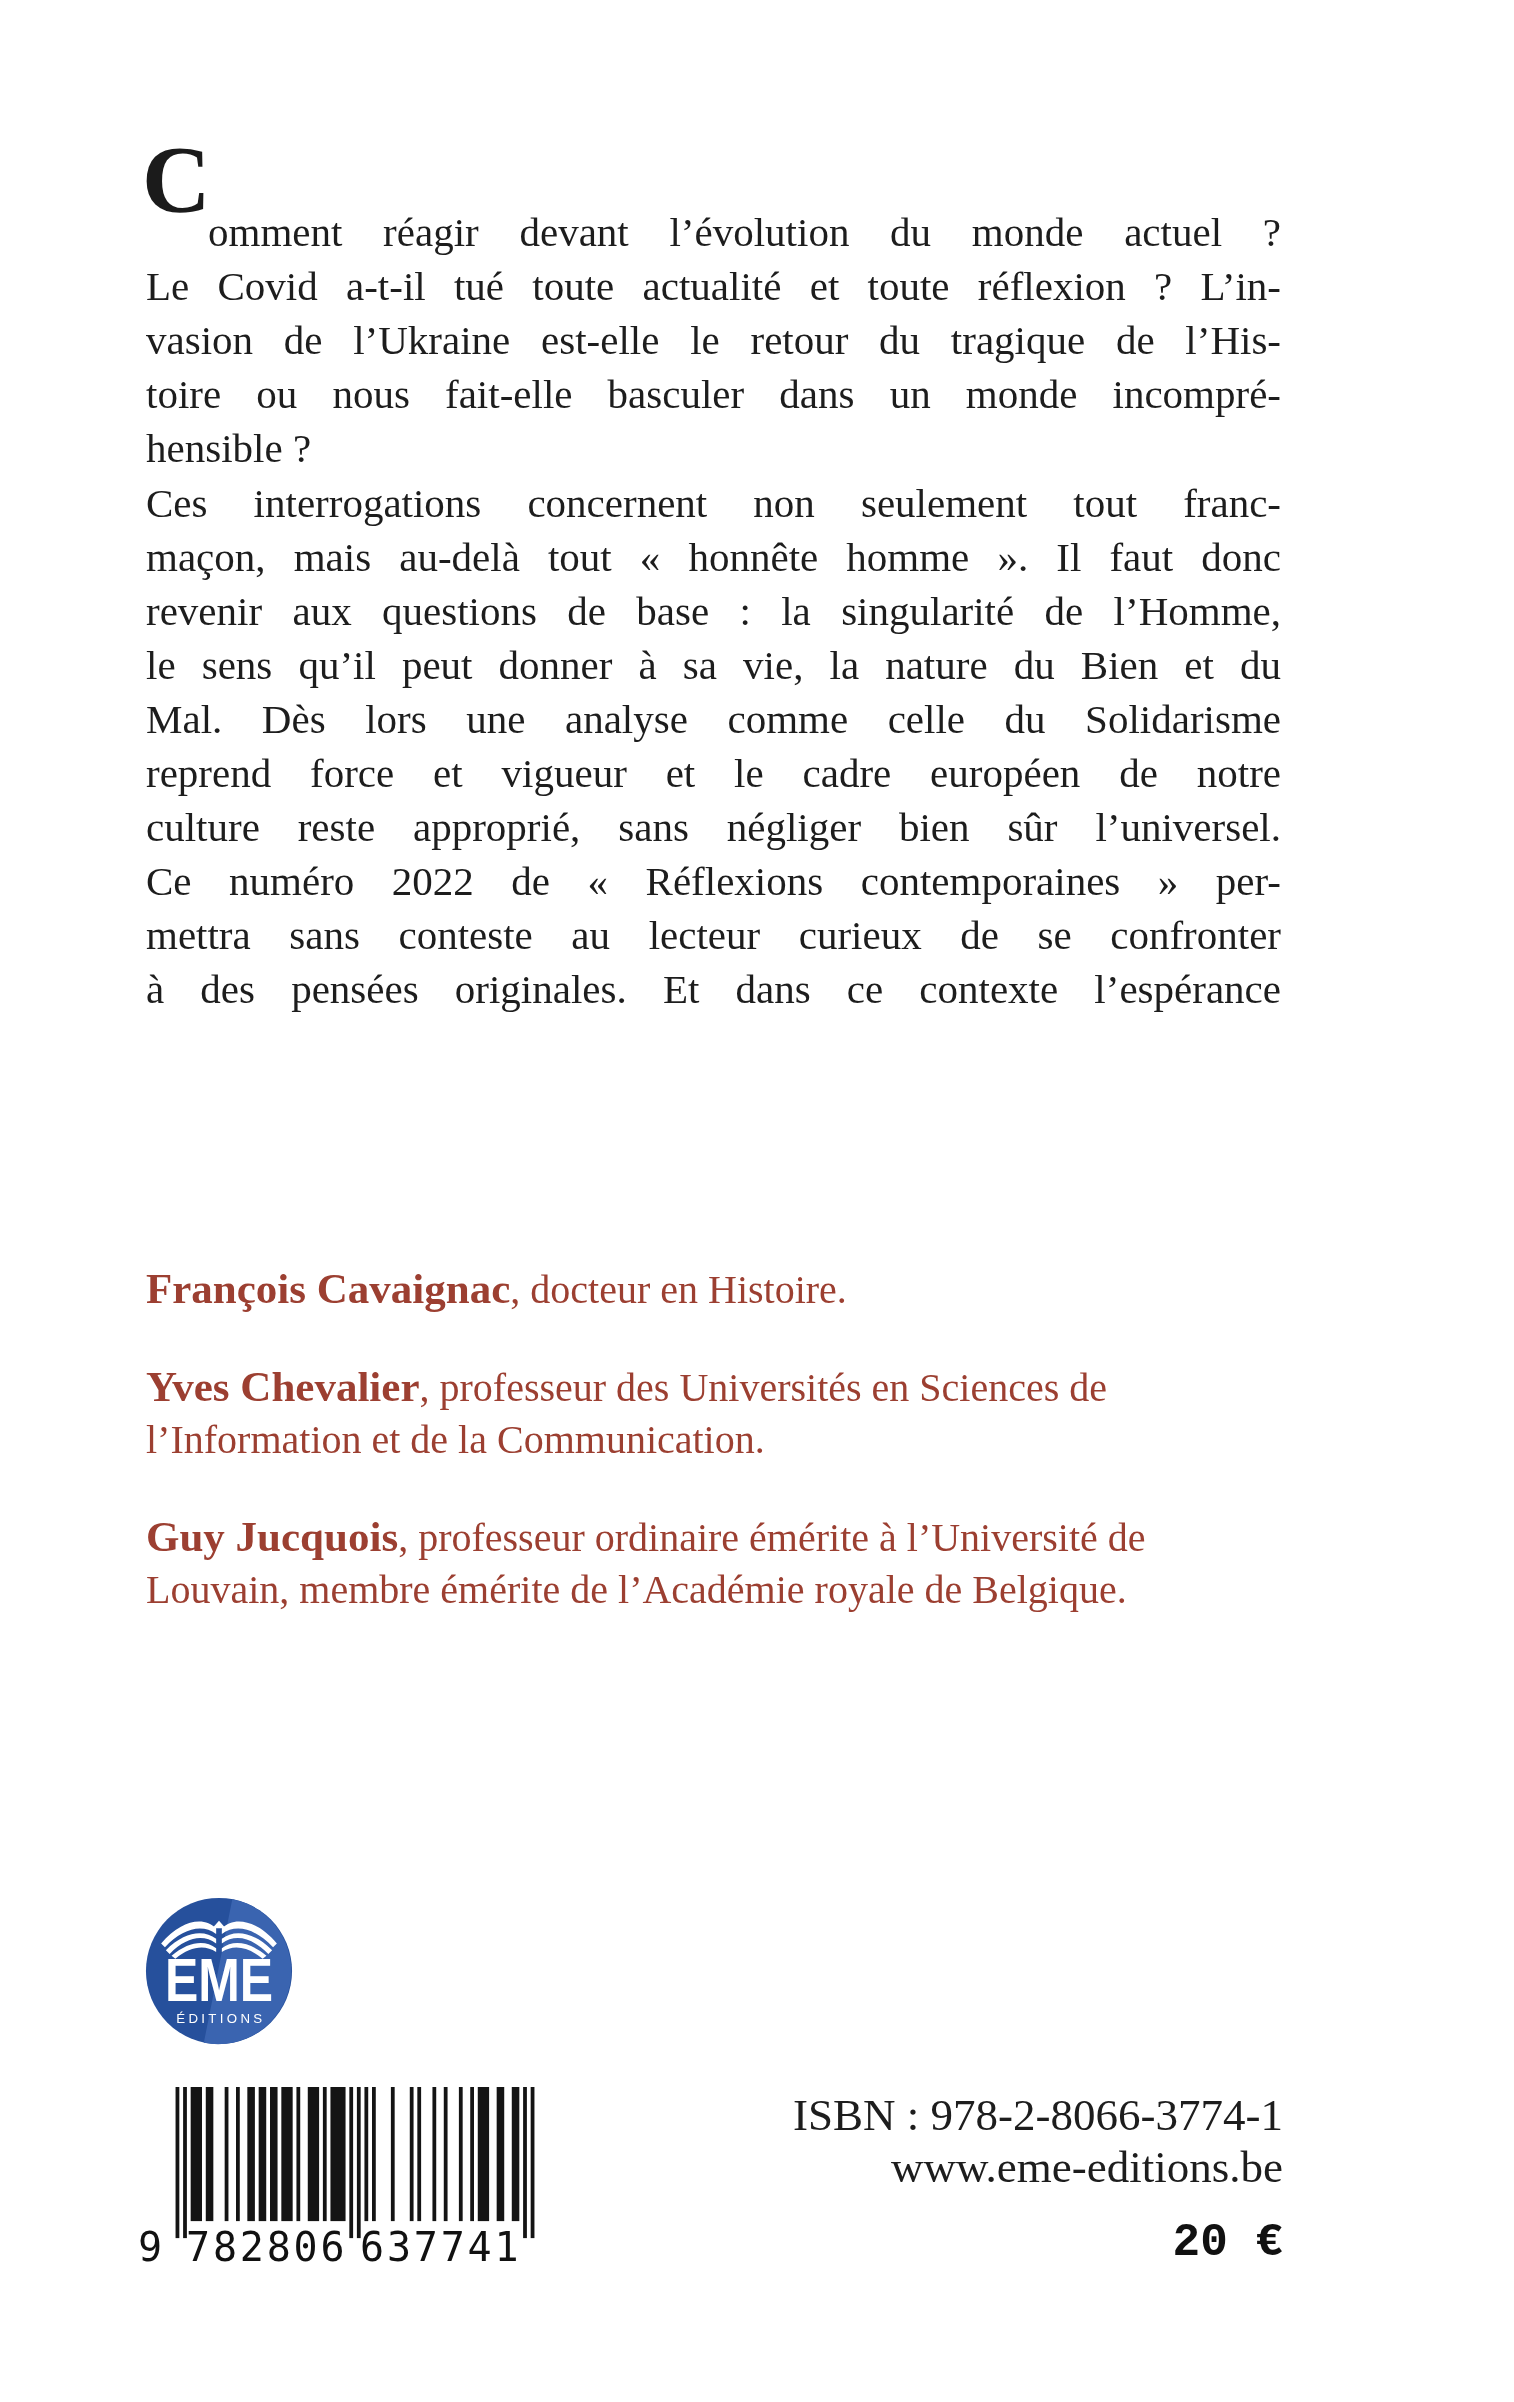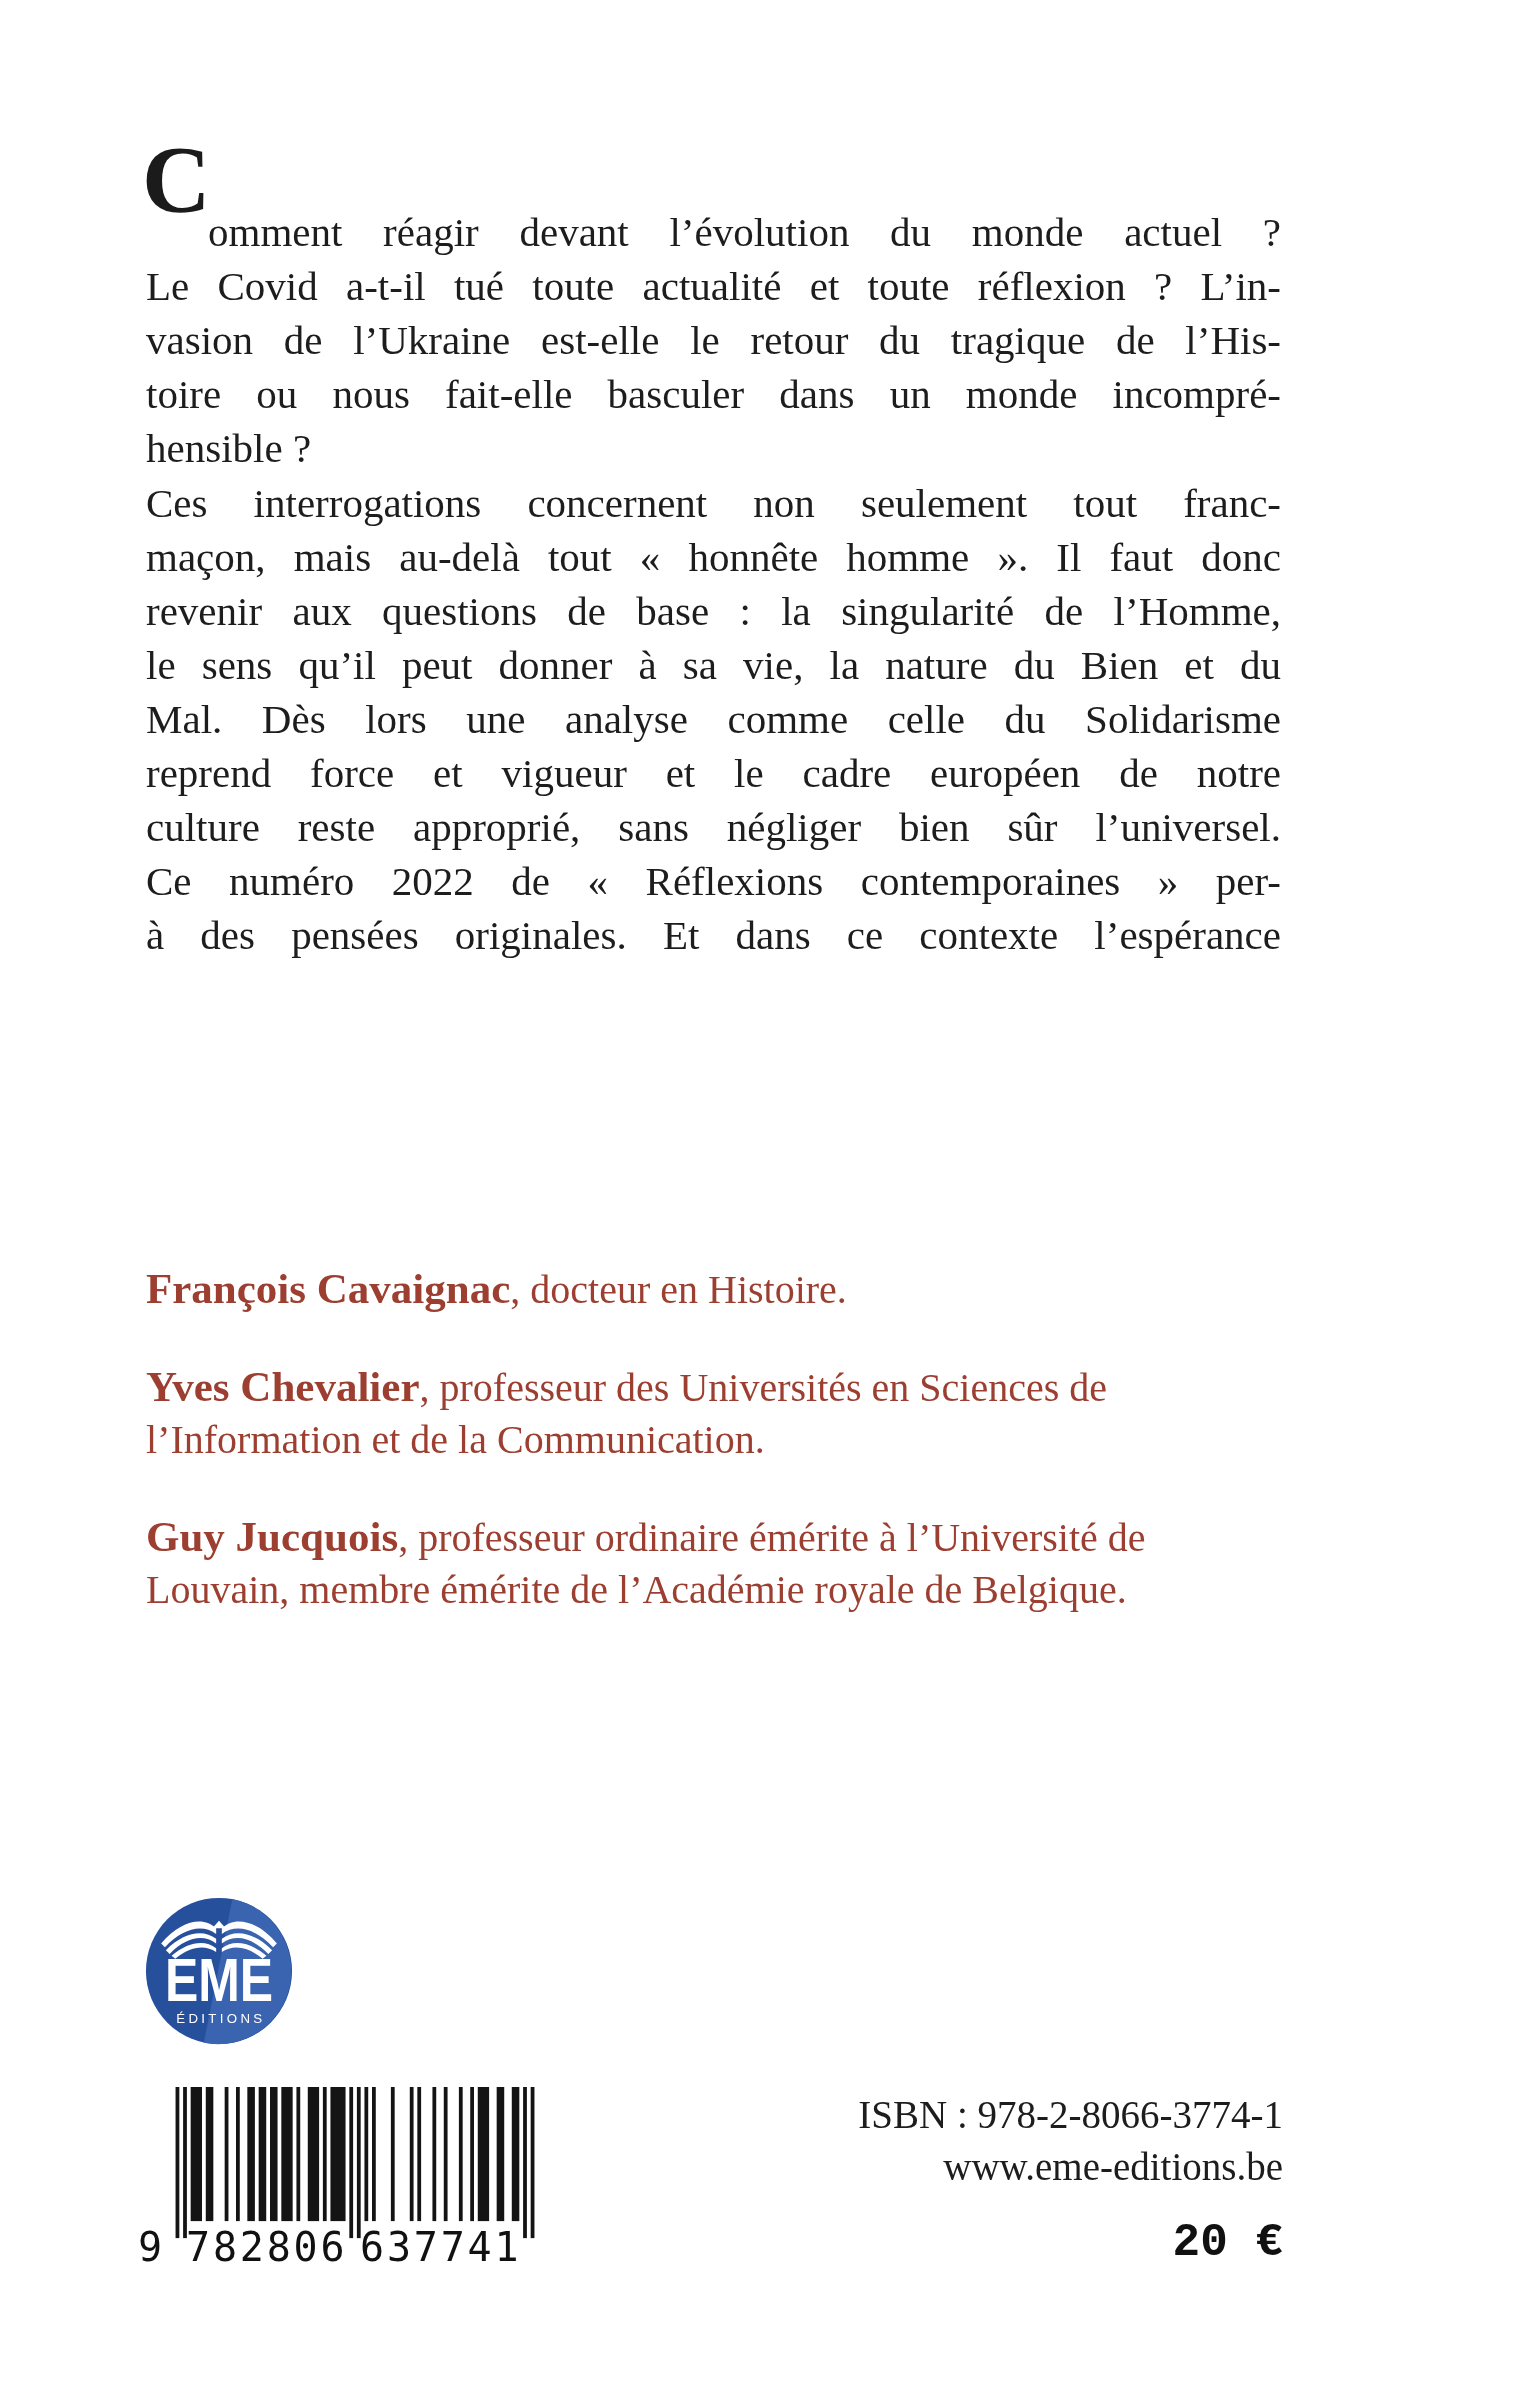--- a/index.html
+++ b/index.html
@@ -28,21 +28,21 @@
   
   .barcode-svg{position:absolute;left:175px;top:2087px;}
   .bc-digit{position:absolute;top:2227px;font-family:"DejaVu Sans Mono",monospace;
             font-size:40px;line-height:1;color:#111;}
   .bc-9{left:138px;}
   .bc-g1{left:186px;width:159px;text-align:left;letter-spacing:2.8px;}
   .bc-g2{left:360px;width:159px;text-align:right;letter-spacing:2.8px;}
 
   
   .footer{position:absolute;right:231px;top:2089px;text-align:right;
-          font-size:39px;line-height:52px;color:#1d1d1d;}
+          font-size:45px;line-height:52px;color:#1d1d1d;}
   .price{position:absolute;right:231px;top:2220px;font-size:46px;line-height:1;
          font-weight:bold;color:#111;font-family:Liberation Mono, monospace;}
 </style>
 </head>
 <body>
 
 <div class="page">
 
   <div class="drop-cap">C</div>
 
@@ -55,20 +55,21 @@
     </div>
   <div class="para para2">
       <div class="line just">Ces interrogations concernent non seulement tout franc-</div>
       <div class="line just">maçon, mais au-delà tout « honnête homme ». Il faut donc</div>
       <div class="line just">revenir aux questions de base : la singularité de l’Homme,</div>
       <div class="line just">le sens qu’il peut donner à sa vie, la nature du Bien et du</div>
       <div class="line just">Mal. Dès lors une analyse comme celle du Solidarisme</div>
       <div class="line just">reprend force et vigueur et le cadre européen de notre</div>
       <div class="line just">culture reste approprié, sans négliger bien sûr l’universel.</div>
       <div class="line just">Ce numéro 2022 de « Réflexions contemporaines » per-</div>
+      <div class="line just">mettra sans conteste au lecteur curieux de se confronter</div>
       <div class="line just">à des pensées originales. Et dans ce contexte l’espérance</div>
     </div>
 
   <div class="authors">
       <div class="bio"><span class="bio-name">François Cavaignac</span>, docteur en Histoire.</div>
       <div class="bio"><span class="bio-name">Yves Chevalier</span>, professeur des Universités en Sciences de<br>l’Information et de la Communication.</div>
       <div class="bio"><span class="bio-name">Guy Jucquois</span>, professeur ordinaire émérite à l’Université de<br>Louvain, membre émérite de l’Académie royale de Belgique.</div>
     </div>
 
   <svg class="logo" width="148" height="148" viewBox="0 0 156 156" xmlns="http://www.w3.org/2000/svg">

